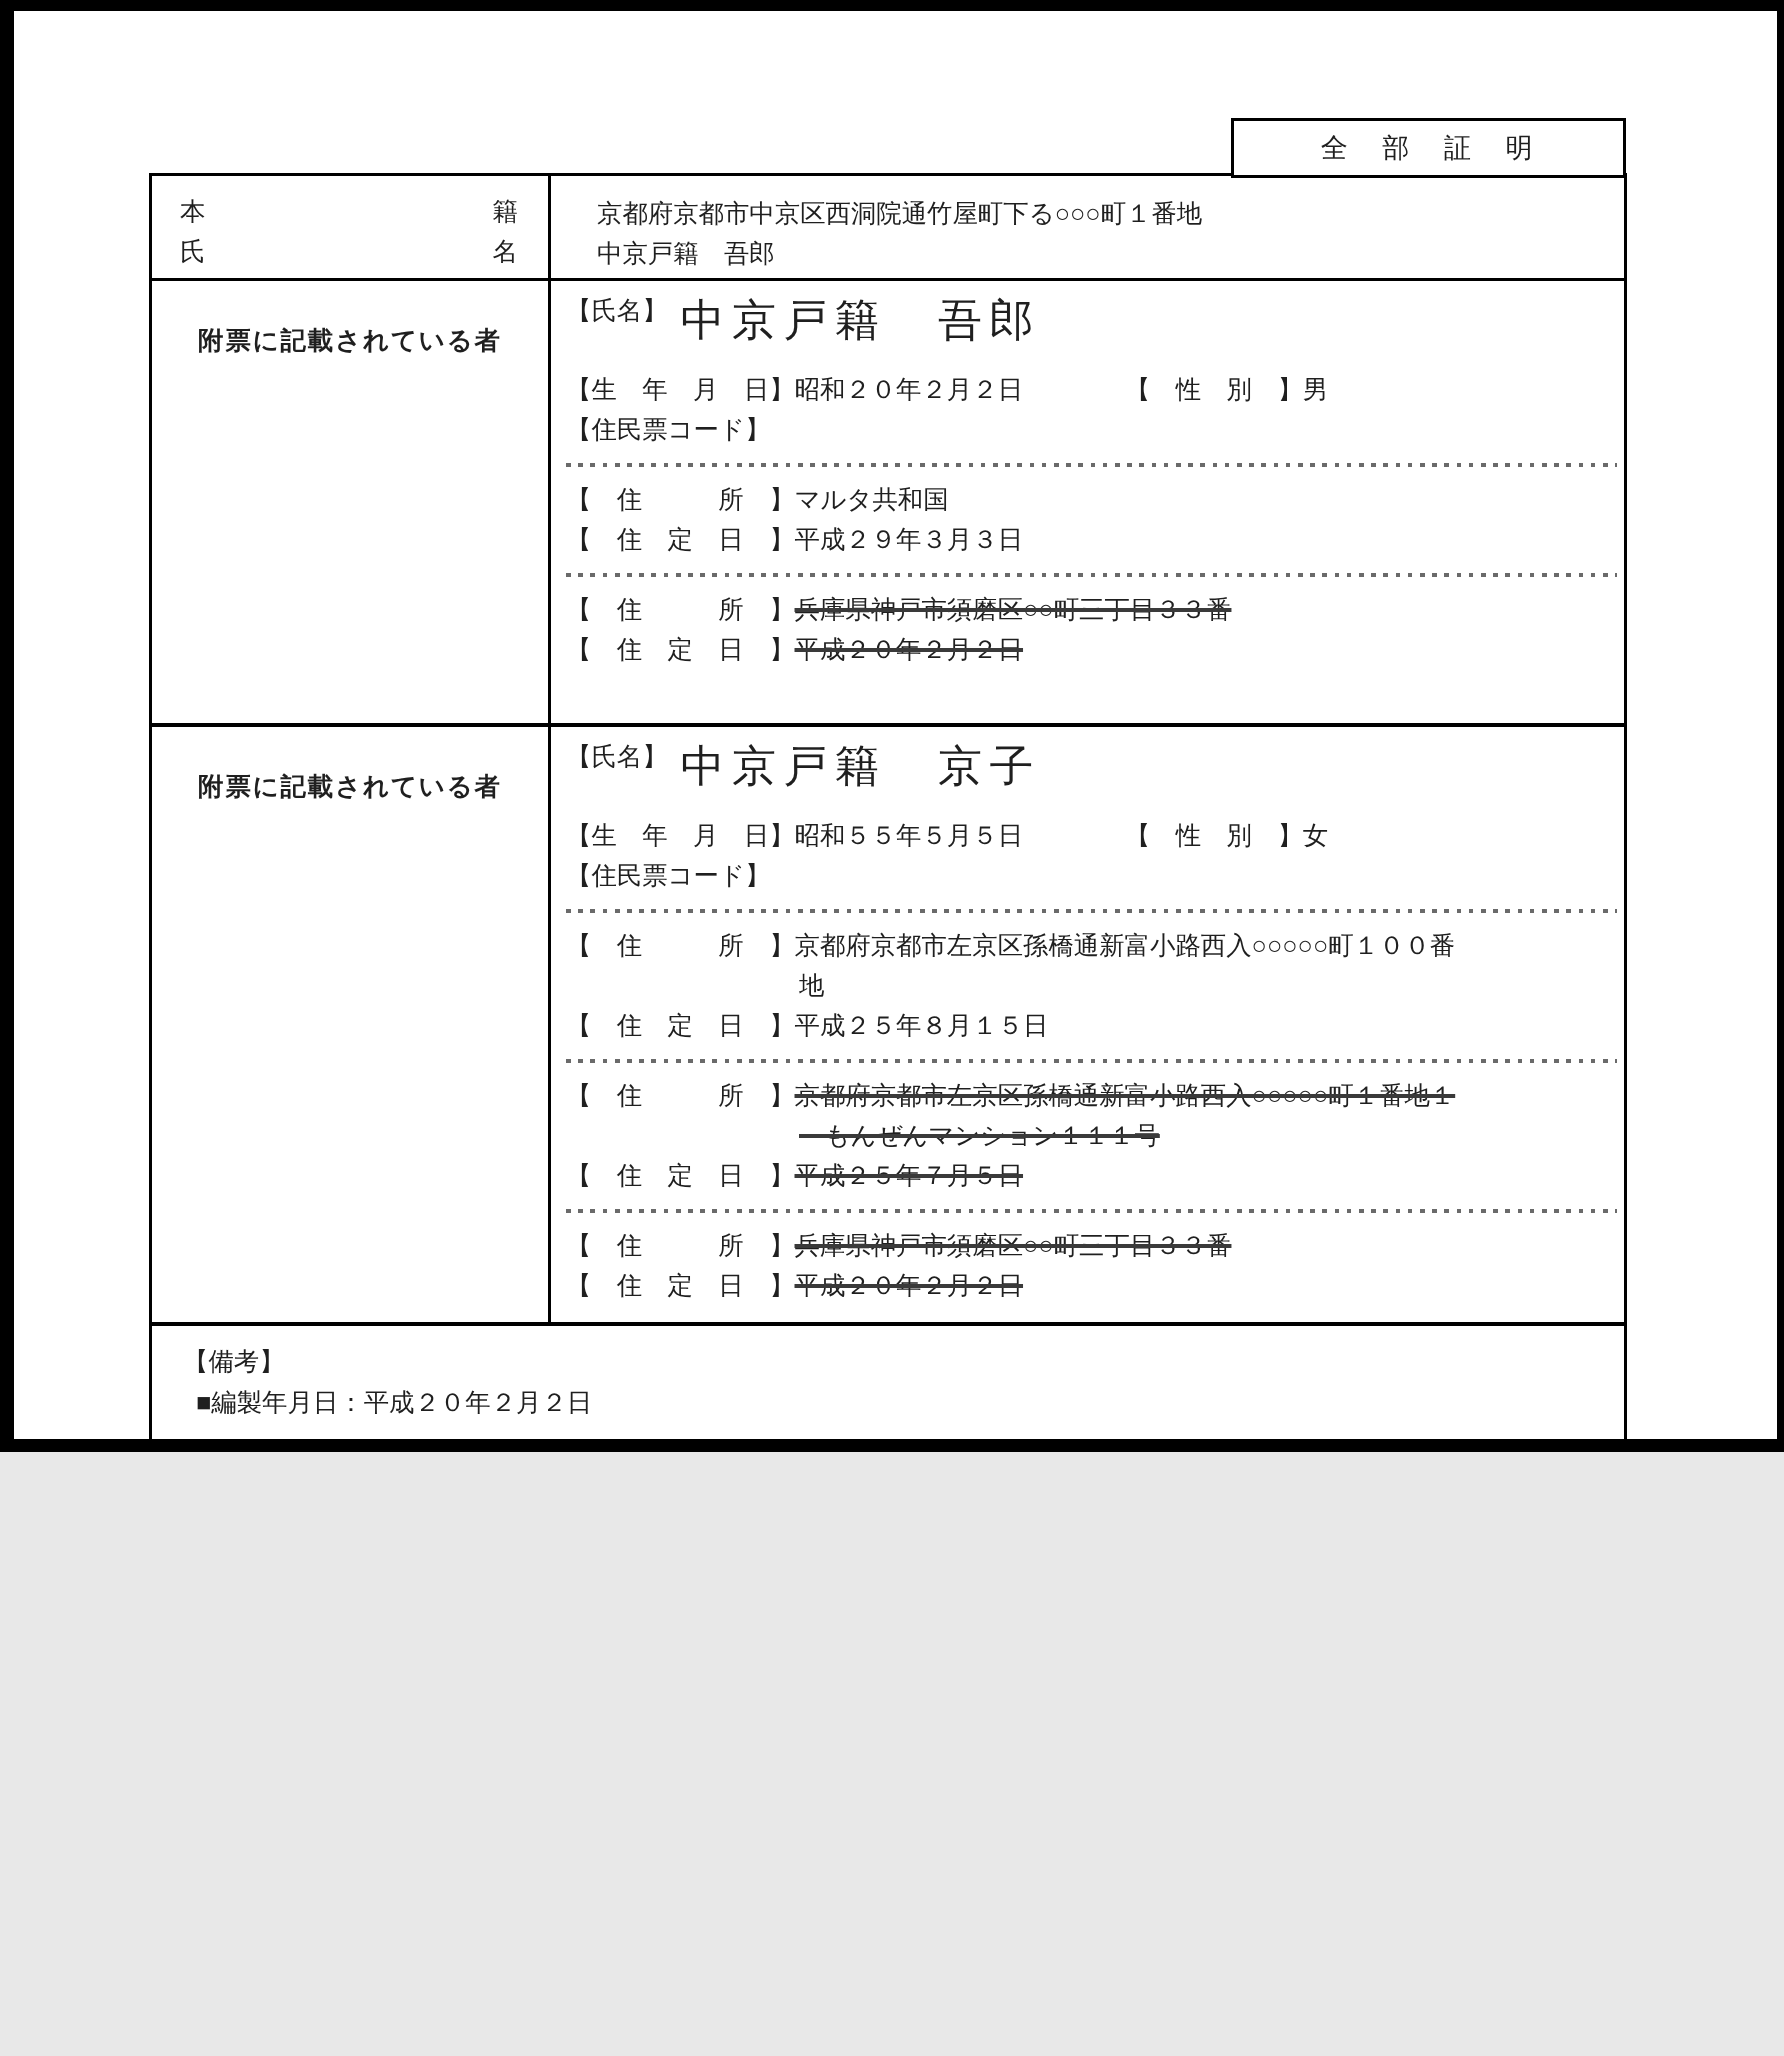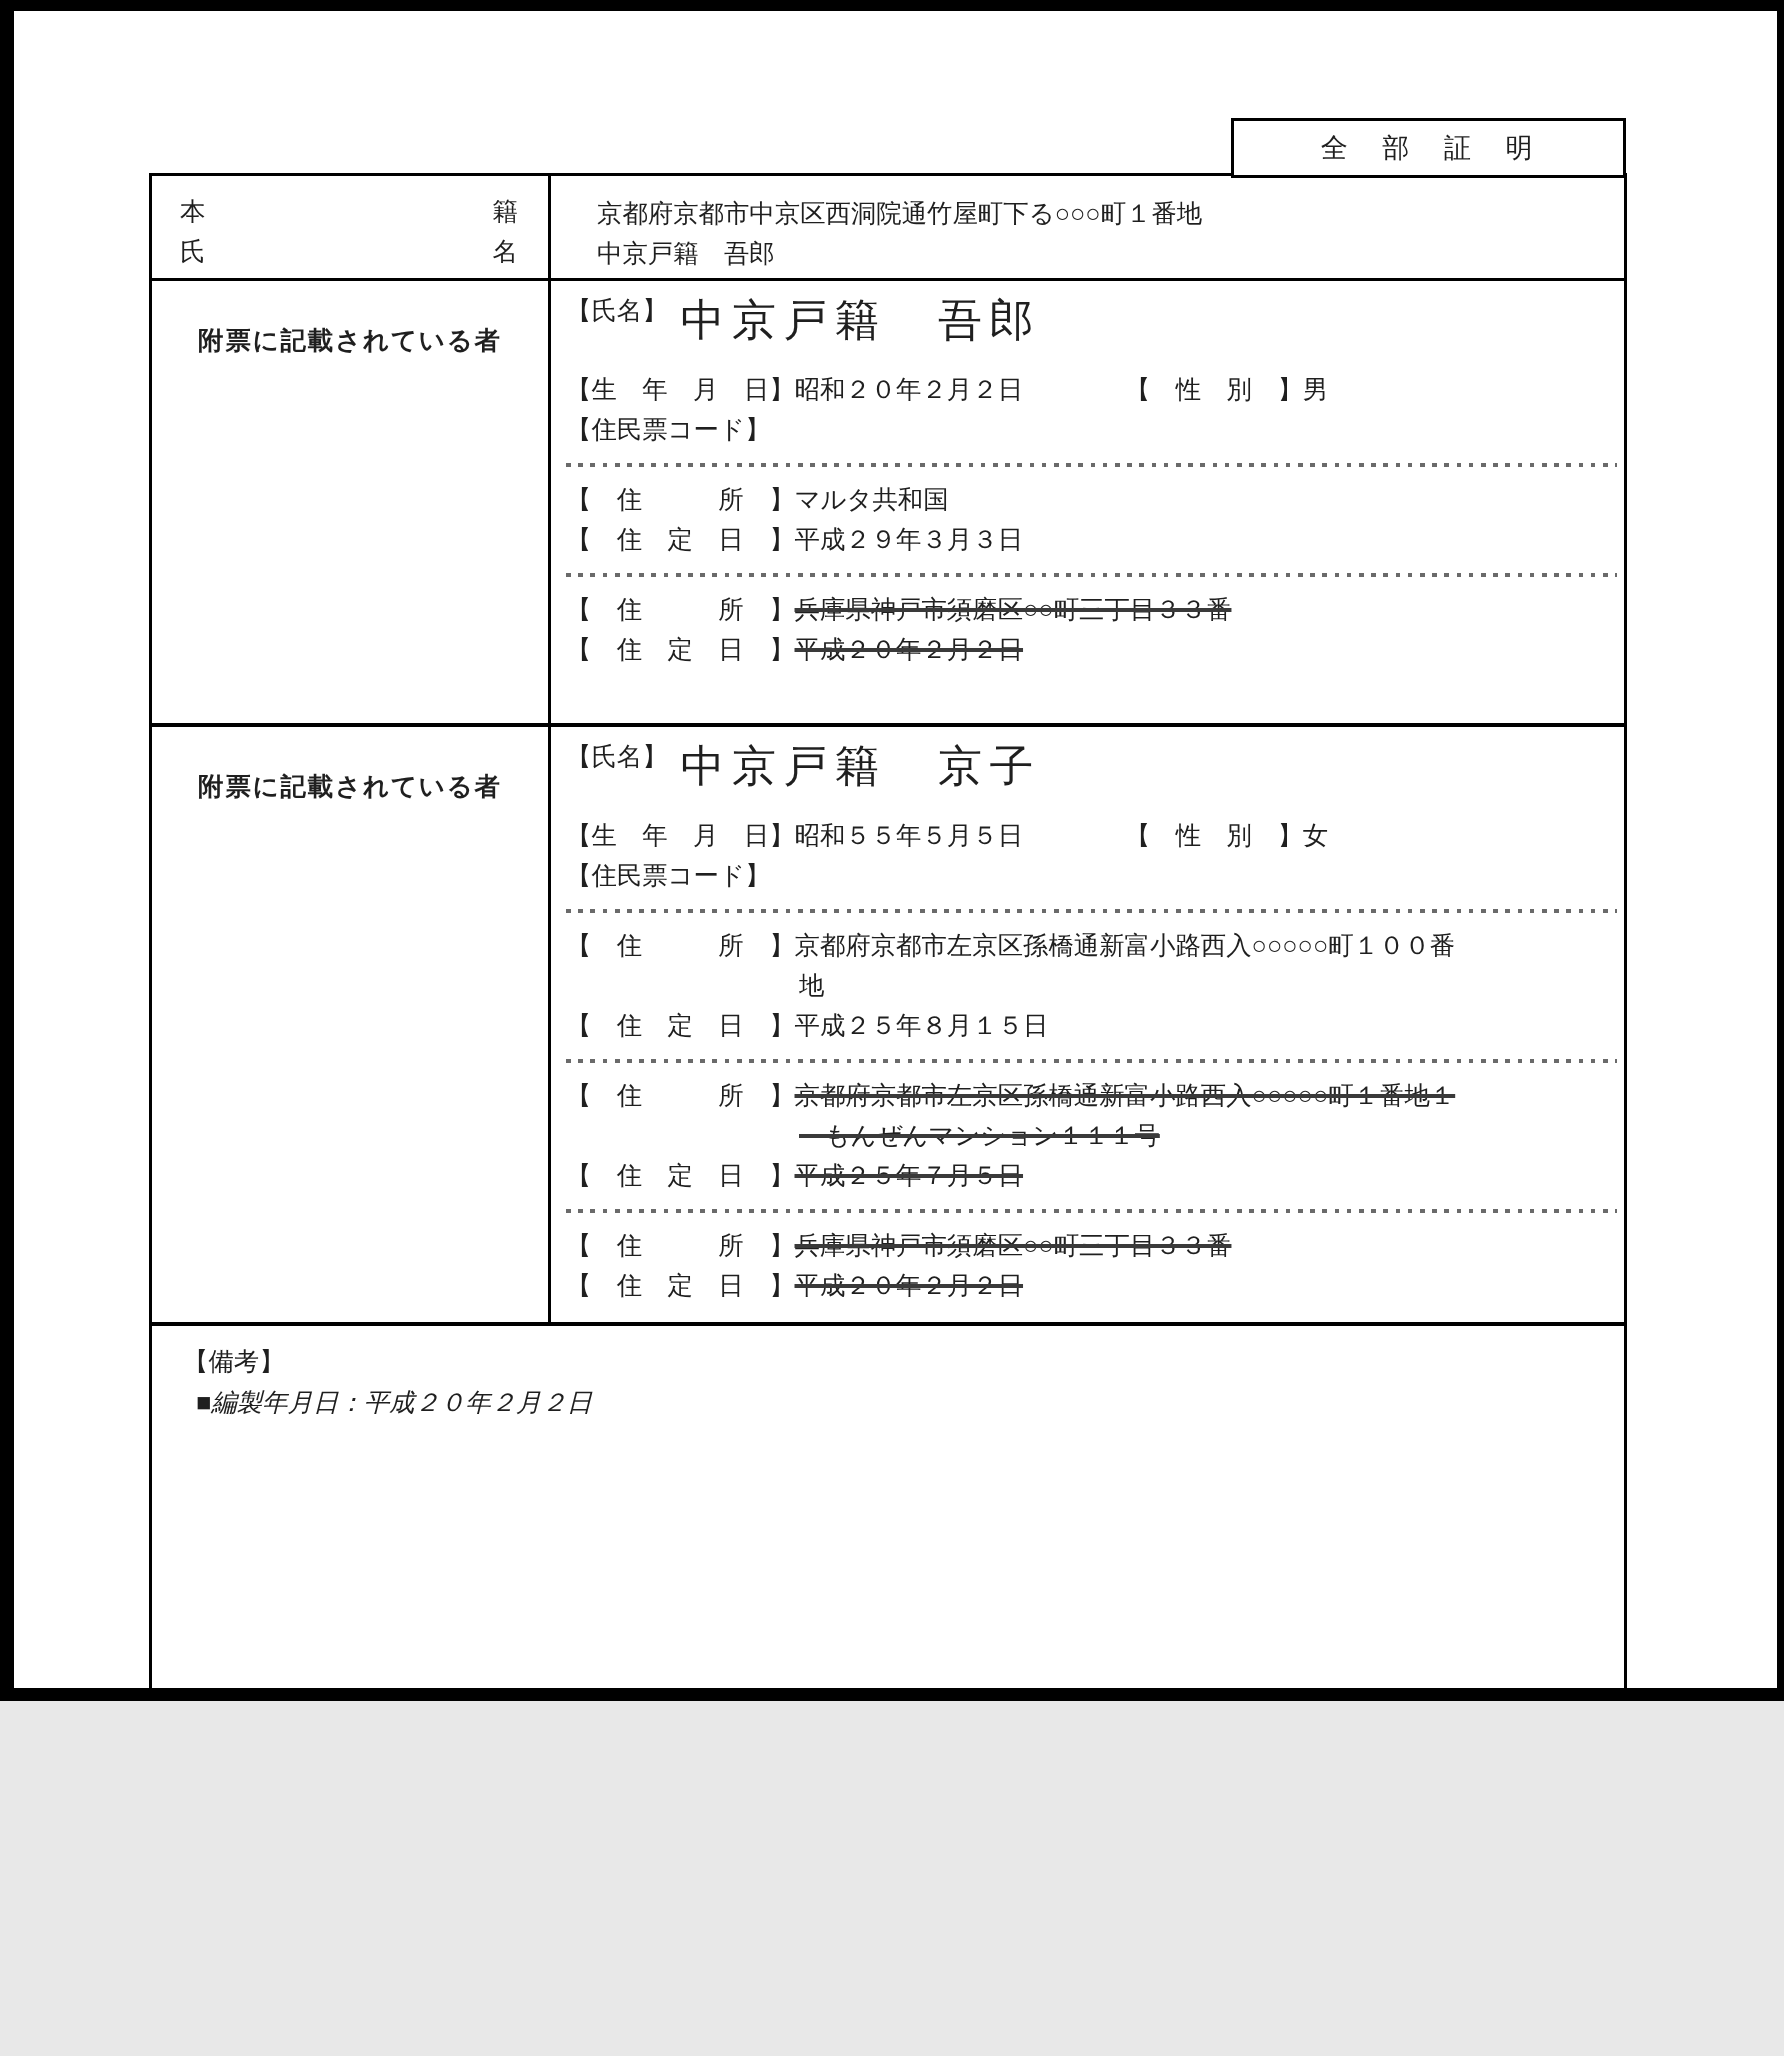--- a/index.html
+++ b/index.html
@@ -1,18 +1,18 @@
 <!DOCTYPE html>
 <html style="font-size:15px"><head>
 <meta charset="utf-8">
 <style>
   html,body{margin:0;padding:0;background:#e8e8e8;}
   .page{
     position:relative;
-    width:1784px;height:1701px;
+    width:1784px;height:1452px;
     box-sizing:border-box;
     background:#ffffff;
     border-left:14px solid #000;
     border-top:11.3px solid #000;
     border-right:7.5px solid #000;
     border-bottom:13px solid #000;
     font-family:"Liberation Sans","DejaVu Sans",sans-serif;
     color:#1f1f1f;
     overflow:hidden;
   }
@@ -55,21 +55,21 @@
   .sex-group{margin-left:102px;margin-top:9px;}
   .dotted{
     height:3.8px;margin:14px 0 12.2px 0;
     background:repeating-linear-gradient(90deg,#6a6a6a 0 4.7px,transparent 4.7px 12.2px);
   }
   .addr-cont{margin-left:233px;}
   .addr-cont:empty{display:none;}
   .struck{text-decoration:line-through;text-decoration-thickness:3.8px;text-decoration-color:#3a3a3a;}
   .remarks-row{flex:1;display:block;padding:15px 9.4px 0 19px;margin-left:12px;}
   .remarks-row .line{line-height:41px;}
-  .remarks-indent{padding-left:13px;font-style:italic;}
+  .remarks-indent{padding-left:13px;}
 </style>
 </head>
 <body>
 
 <div class="page">
 
   <div class="stamp">
     <span>全　部　証　明</span>
   </div>
 

